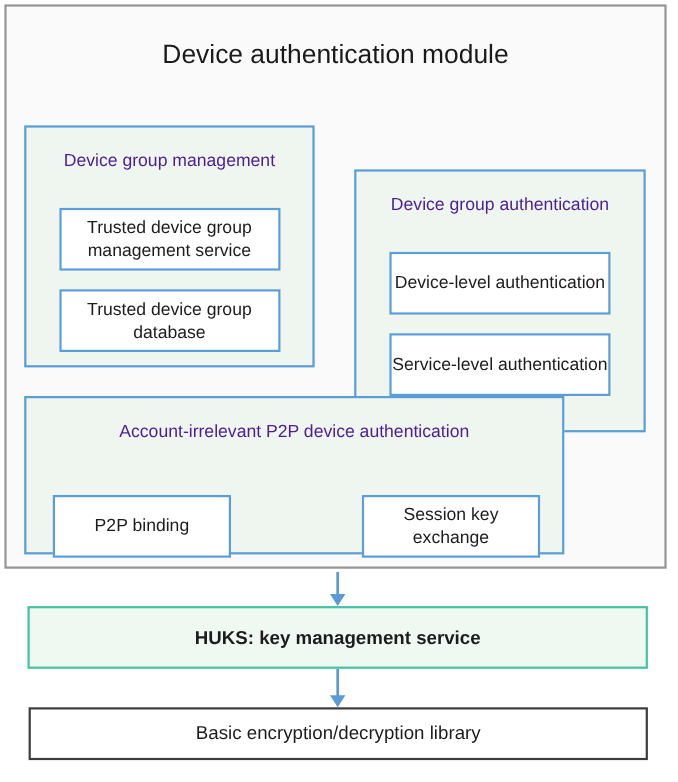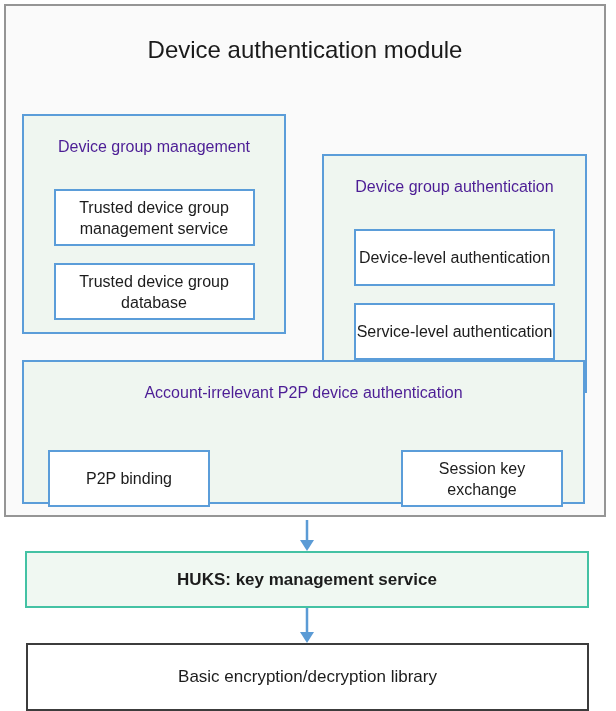--- a/index.html
+++ b/index.html
@@ -39,21 +39,21 @@
   }
   
   .group {
     position: absolute;
     border: 2px solid #5b9dd9;
     background: #eff6f0;
     box-sizing: border-box;
   }
   .group-left  { left: 16px;  top: 108px; width: 264px; height: 220px; }
   .group-right { left: 316px; top: 124px; width: 265px; height: 239px; margin-top: 24px; }
-  .group-p2p   { left: 16px;  top: 354px; width: 563px; height: 144px; }
+  .group-p2p   { left: 16px;  top: 354px; width: 491px; height: 144px; }
   .group-title {
     padding-top: 20px;
     text-align: center;
     font-size: 16px;
     line-height: 22px;
     color: #4c1d95;
   }
   
   .item {
     border: 2px solid #5b9dd9;
@@ -100,21 +100,21 @@
     font-size: 17px;
     color: #1c1c1c;
     font-weight: bold;
   }
   
   .library-box {
     position: absolute;
     left: 26px;
     top: 643px;
     width: 563px;
-    height: 68px;
+    height: 48px;
     border: 2px solid #3c3c3c;
     background: #ffffff;
     box-sizing: border-box;
     display: flex;
     align-items: center;
     justify-content: center;
     font-size: 17px;
     color: #1c1c1c;
   }
   

